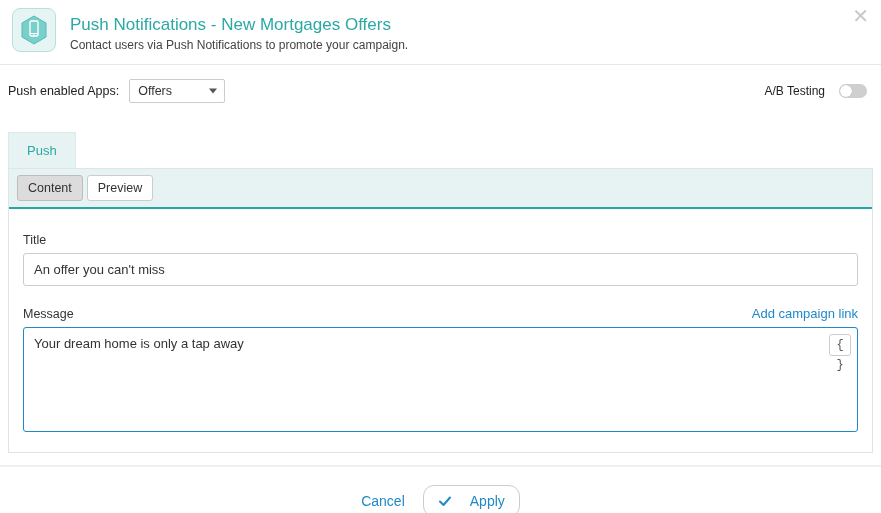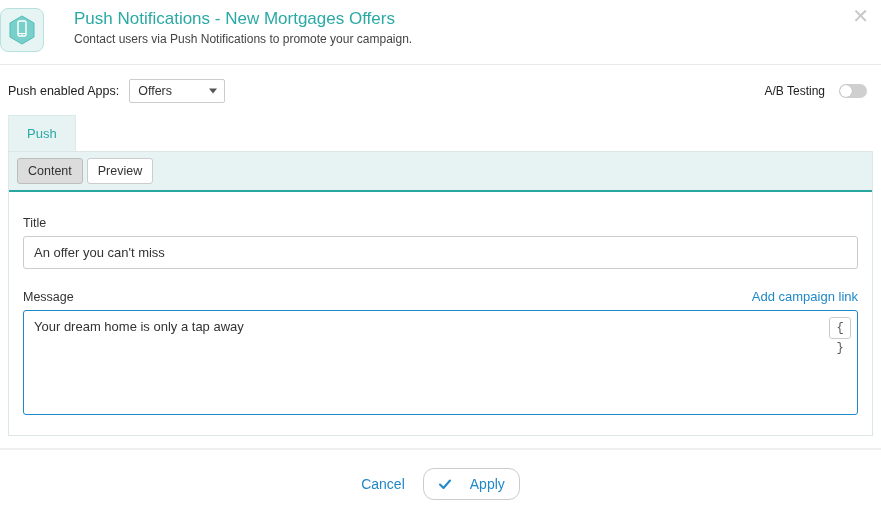--- a/index.html
+++ b/index.html
@@ -10,25 +10,24 @@
     color: #333;
     background: #fff;
     width: 881px;
   }
   .modal {
     width: 881px;
     border-bottom: 1px solid #f0f0f0;
   }
   .header {
     display: flex;
-    align-items: flex-start;
-    padding: 8px 12px 12px 0;
+    align-items: flex-end;
+    padding: 8px 12px 12px 12px;
     border-bottom: 1px solid #e8e8e8;
     position: relative;
-    gap: 16px;
   }
   .header-icon-wrap {
     width: 44px; height: 44px;
     flex: 0 0 44px;
     border-radius: 8px;
     background: #e6f4f4;
     border: 1px solid #b8e0de;
     display: flex; align-items: center; justify-content: center;
     margin-right: 14px;
   }
@@ -107,20 +106,21 @@
   .main-tab {
     display: inline-block;
     padding: 10px 18px;
     background: #e7f3f3;
     border: 1px solid #d8eceb;
     border-bottom: none;
     border-radius: 1px 1px 0 0;
     color: #2aa9a5;
     font-size: 13px;
     cursor: pointer;
+    margin-top: 17px;
   }
 
   .panel {
     margin: 0 8px 12px 8px;
     border: 1px solid #dce6e6;
     background: #fff;
   }
   .panel-tabbar {
     background: #e7f3f3;
     padding: 6px 8px;

